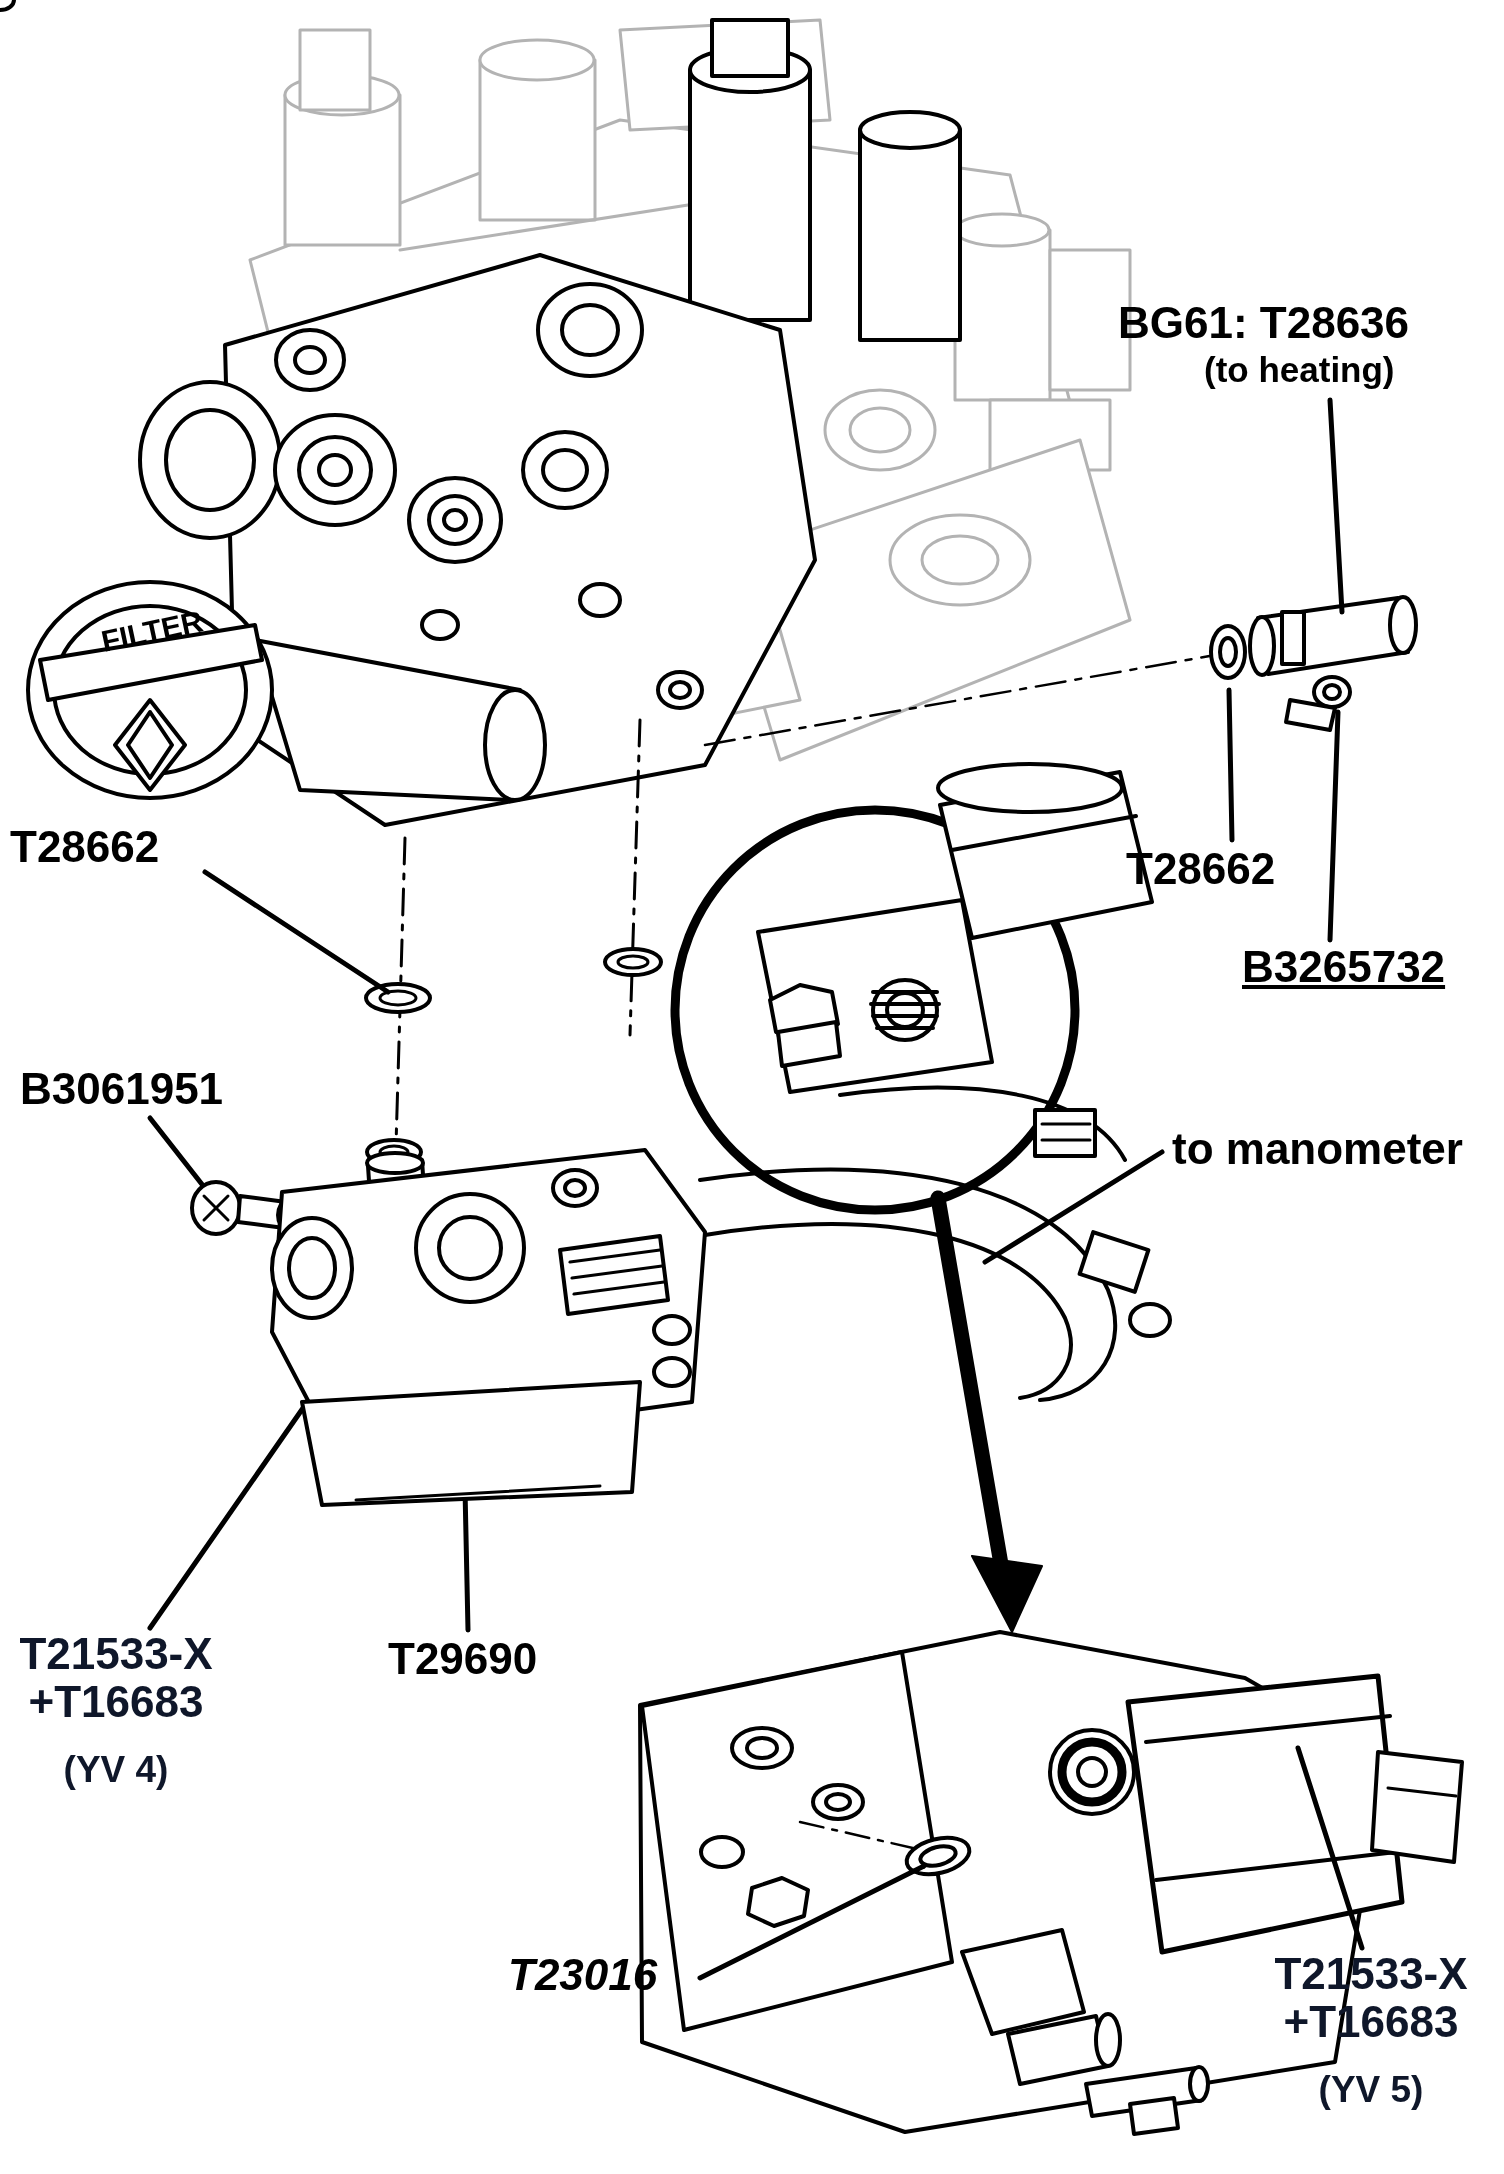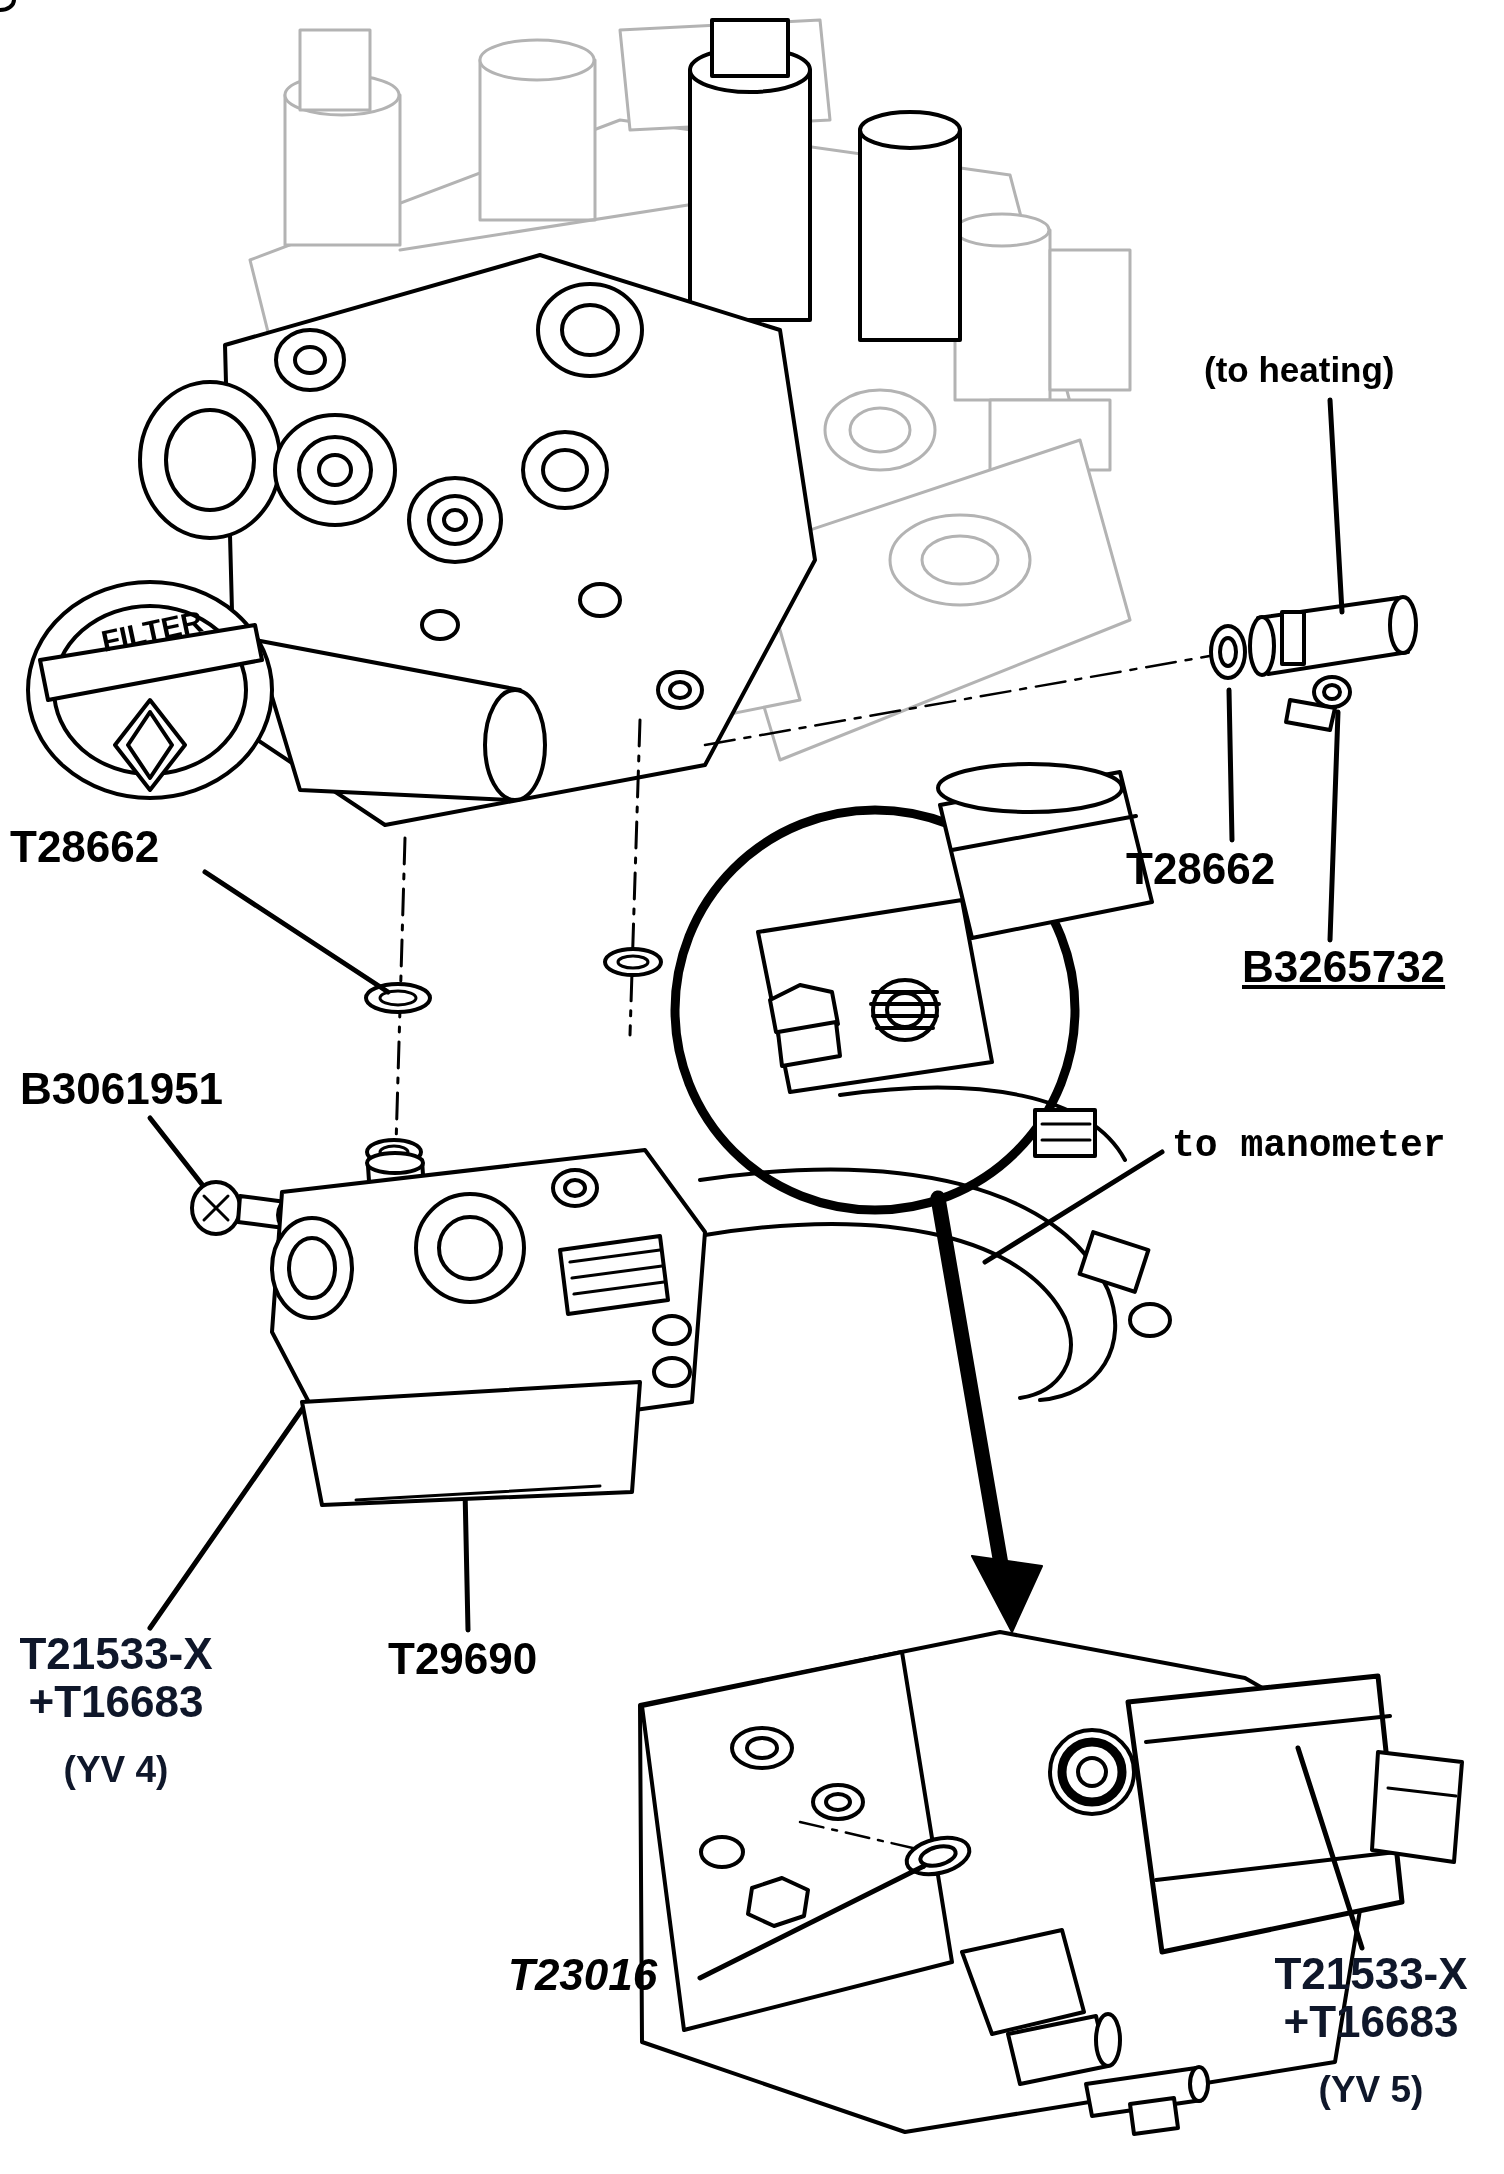--- a/index.html
+++ b/index.html
@@ -13,21 +13,21 @@
   #drawing{position:absolute;left:0;top:0;}
   .lbl{
     position:absolute;
     color:#000;
     font-weight:bold;
     font-size:44px;
     line-height:1.05;
     white-space:nowrap;
   }
   .lbl.small{font-size:35px;}
-  .lbl.mid{font-size:38px;font-family:Liberation Mono, monospace;}
+  .lbl.mid{font-size:44px;}
   .lbl-block{position:absolute;color:#0f172a;font-weight:bold;text-align:center;}
   .lbl-block .l1,.lbl-block .l2{font-size:44px;line-height:1.08;}
   .lbl-block .l3{font-size:37px;line-height:1.15;margin-top:24px;}
 </style>
 </head>
 <body>
 
 <div id="stage">
 
   <svg id="drawing" width="1504" height="2174" viewBox="0 0 1504 2174" fill="none" stroke-linejoin="round" stroke-linecap="round">
@@ -247,20 +247,21 @@
       <ellipse cx="1199" cy="2084" rx="9" ry="17"></ellipse>
       <polygon points="1130,2104 1174,2098 1178,2128 1134,2134"></polygon>
     </g>
 
     <g stroke="#000000" stroke-width="5">
       <line x1="700" y1="1978" x2="924" y2="1866"></line>
       <line x1="1362" y1="1948" x2="1298" y2="1748"></line>
     </g>
   </svg>
 
+  <div class="lbl" style="left:1118px;top:300px;">BG61: T28636</div>
   <div class="lbl small" style="left:1172px;top:352px;margin-left:32px;">(to heating)</div>
 
   <div class="lbl" style="left:10px;top:824px;">T28662</div>
 
   <div class="lbl" style="left:1126px;top:846px;">T28662</div>
 
   <div class="lbl" style="left:1242px;top:944px;text-decoration:underline;">B3265732</div>
 
   <div class="lbl" style="left:20px;top:1066px;text-align:center;">B3061951</div>
 

